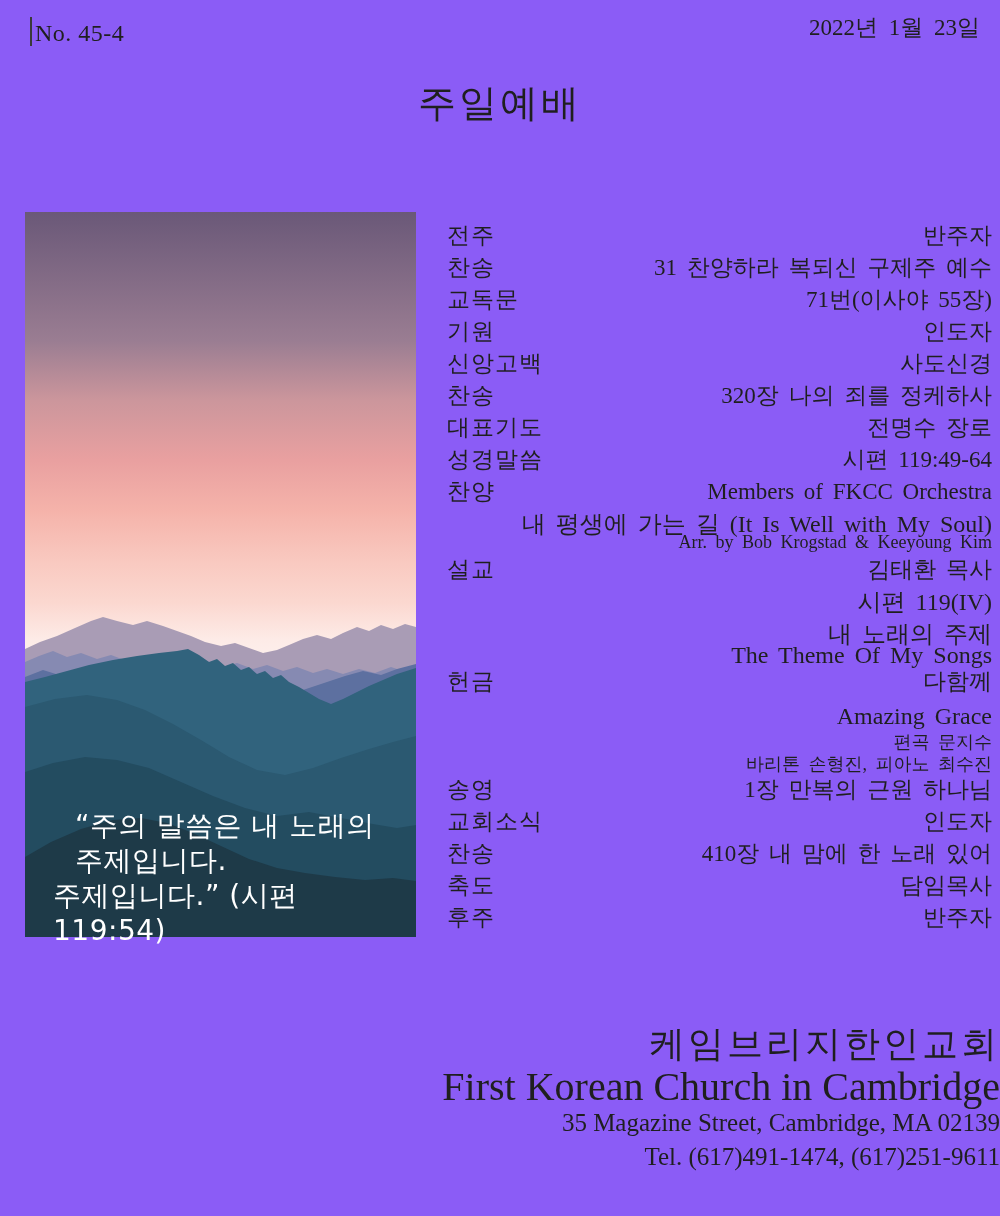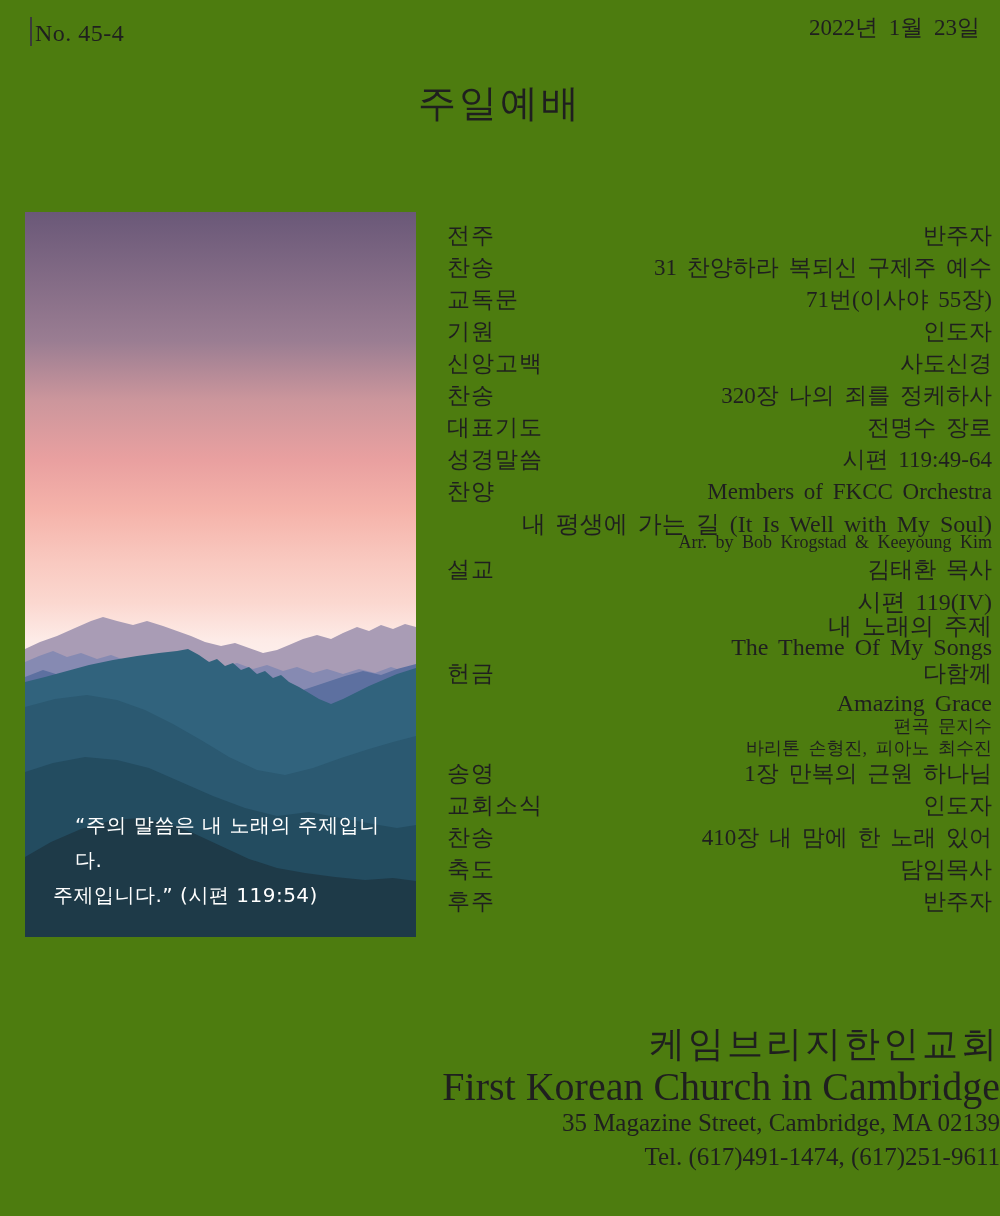--- a/index.html
+++ b/index.html
@@ -1,21 +1,21 @@
 <!DOCTYPE html>
 <html lang="ko"><head>
 <meta charset="utf-8">
 <style>
   * { margin: 0; padding: 0; box-sizing: border-box; }
   html, body { background: #ffffff; }
   .page {
     position: relative;
     width: 1000px;
     height: 1216px;
-    background: #4d7c0f;
+    background: #8b5cf6;
     font-family: "Liberation Serif", "DejaVu Serif", serif;
     color: #1f1f1f;
     overflow: hidden;
     padding-left: 36px;
   }
 
   
   .issue-bar {
     position: absolute; left: 30px; top: 17px;
     width: 2px; height: 29px; background: #3a3a3a;
@@ -36,35 +36,35 @@
   
   .artwork {
     position: absolute; left: 25px; top: 212px;
     width: 391px; height: 725px;
   }
   .artwork svg { display: block; width: 391px; height: 725px; }
   .quote {
     position: absolute; left: 28px; top: 596px; width: 345px;
     color: #ffffff;
     font-family: "DejaVu Sans", sans-serif;
-    font-size: 20px; line-height: 35px; letter-spacing: 0.5px;
+    font-size: 28px; line-height: 35px; letter-spacing: 0.5px;
   }
   .quote .qline:first-child { padding-left: 22px; }
 
   
   .worship {
     position: absolute; left: 447px; top: 220px; width: 545px;
   }
   .row { display: flex; justify-content: space-between; align-items: baseline; }
   .row .lbl { text-align: left; white-space: nowrap; letter-spacing: 1px; }
   .row .val { text-align: right; white-space: nowrap; margin-left: auto; word-spacing: 4px; }
   .row.main { height: 32px; font-size: 23px; }
   .row.sub  { height: 24px; font-size: 24px; }
   .row.small{ height: 22px; font-size: 18px; }
-  .row.gap  { margin-top: 0; }
+  .row.gap  { margin-top: 8px; align-items: flex-end; }
 
   
   .footer {
     position: absolute; left: 0; top: 1020px; width: 100%;
     text-align: right;
   }
   .church-ko { font-size: 36px; line-height: 48px; letter-spacing: 3px; }
   .church-en { font-size: 40px; line-height: 38px; }
   .address   { font-size: 25px; line-height: 34px; }
   .tel       { font-size: 25px; line-height: 34px; }

